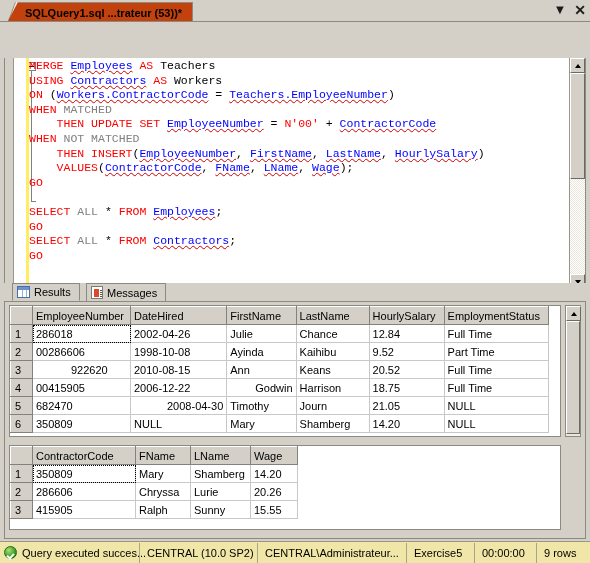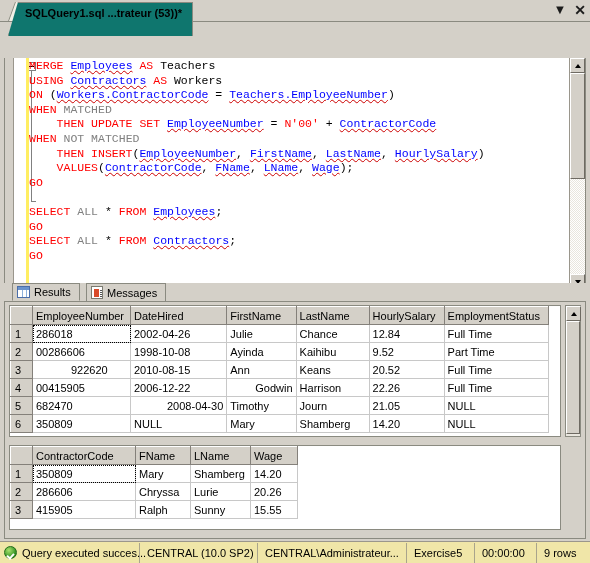--- a/index.html
+++ b/index.html
@@ -24,22 +24,22 @@
   
   .tabbar {
     position: absolute; left: 0; top: 0;
     width: 590px; height: 22px;
     background: #d4d0c8;
     border-bottom: 1px solid #8a8a80;
     box-sizing: border-box;
   }
   .doctab {
     position: absolute; left: 8px; top: 2px;
-    height: 34px;
-    background: #0f766e;
+    height: 19px;
+    background: #c2410c;
     border: 1px solid #8a8a80;
     border-bottom: none;
     border-radius: 0;
     padding: 2px 10px 8px 16px;
     box-sizing: border-box;
     font-weight: bold;
     font-size: 11px;
     color: #000;
     white-space: nowrap;
     line-height: 16px;
@@ -453,21 +453,21 @@
               <td style="width: 73px;">Keans</td>
               <td style="width: 75px;">20.52</td>
               <td style="width: 104px;">Full Time</td>
             </tr>
             <tr>
               <td class="rowhdr">4</td>
               <td style="width: 98px;">00415905</td>
               <td style="width: 76px;">2006-12-22</td>
               <td style="width: 66px; padding-left: 28px;">Godwin</td>
               <td style="width: 73px;">Harrison</td>
-              <td style="width: 75px;">22.26</td>
+              <td style="width: 75px;">18.75</td>
               <td style="width: 104px;">Full Time</td>
             </tr>
             <tr>
               <td class="rowhdr">5</td>
               <td style="width: 98px;">682470</td>
               <td style="width: 76px; padding-left: 36px;">2008-04-30</td>
               <td style="width: 66px; margin-left: 28px;">Timothy</td>
               <td style="width: 73px;">Journ</td>
               <td style="width: 75px;">21.05</td>
               <td class="nullcell" style="width: 104px;">NULL</td>

